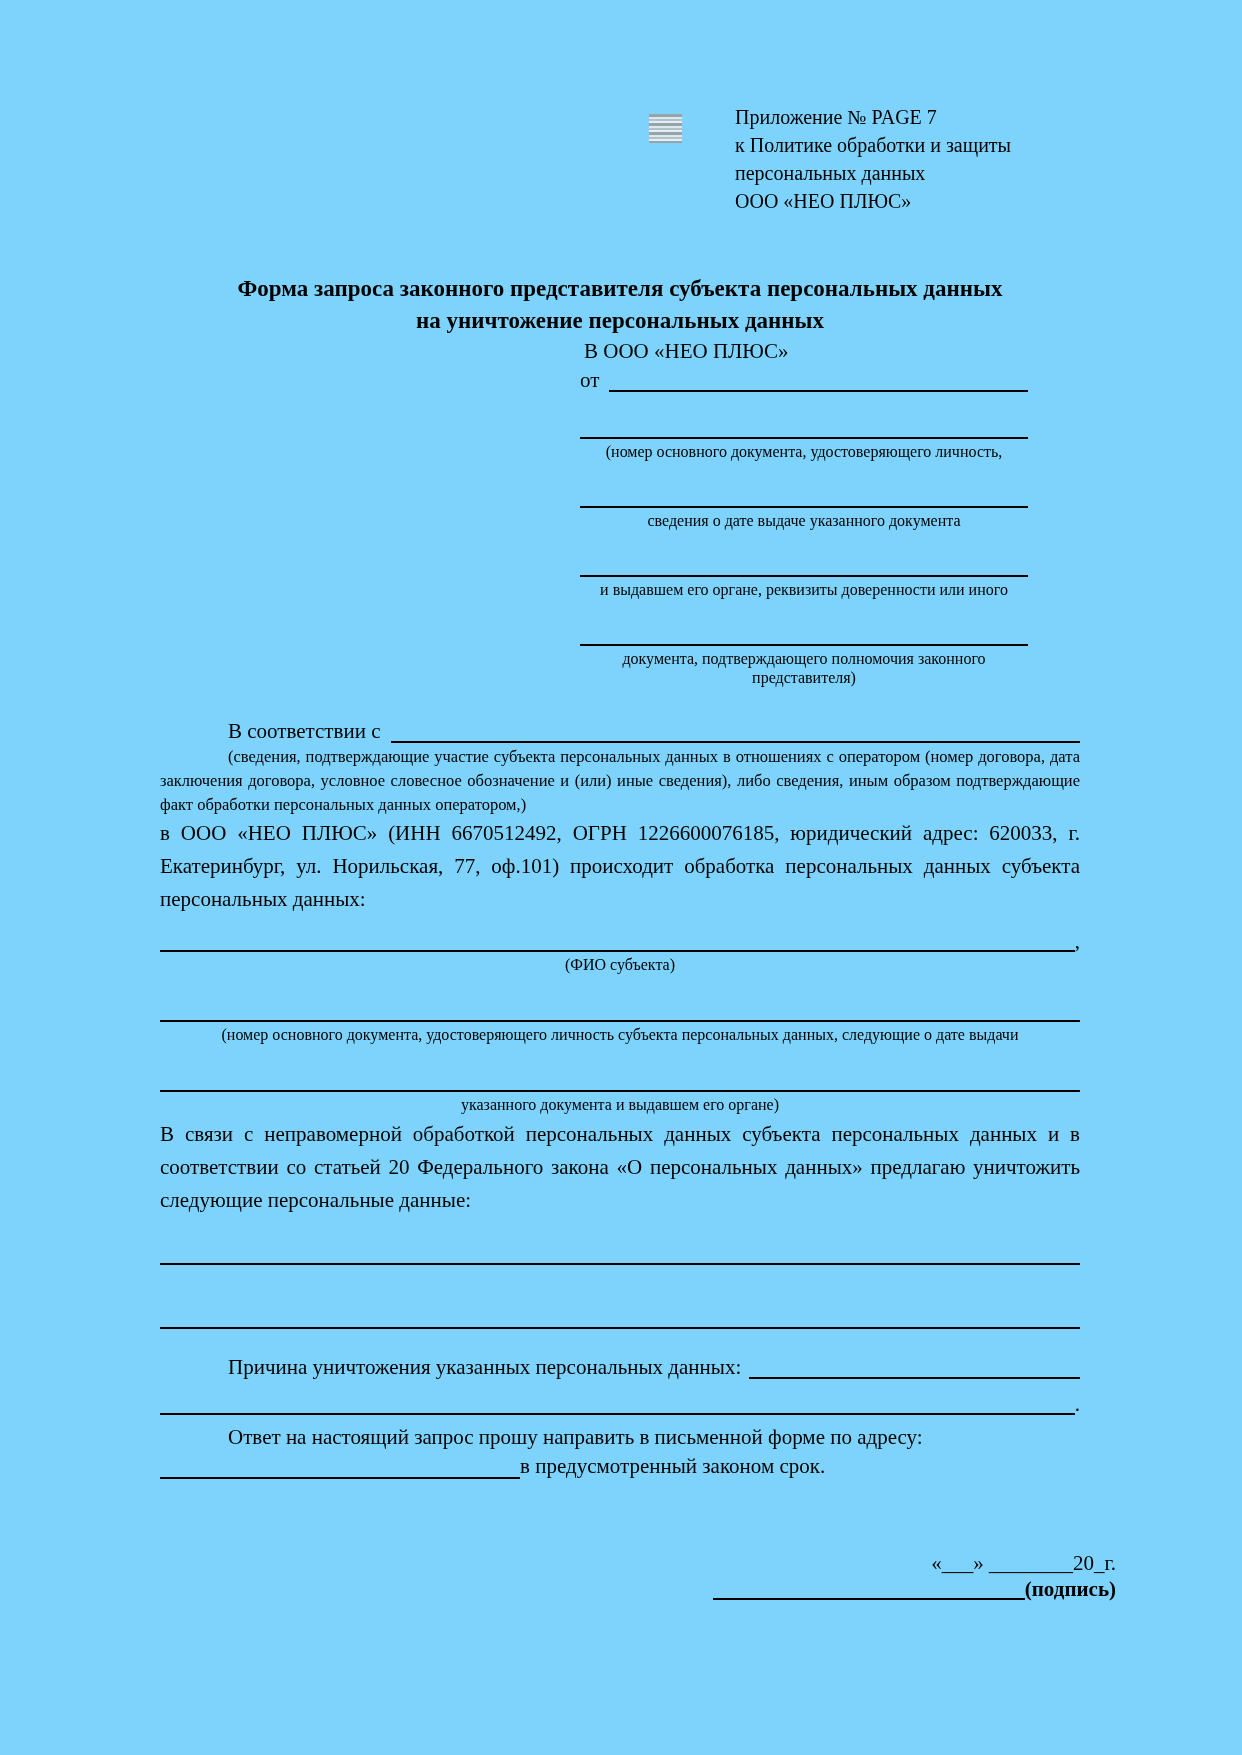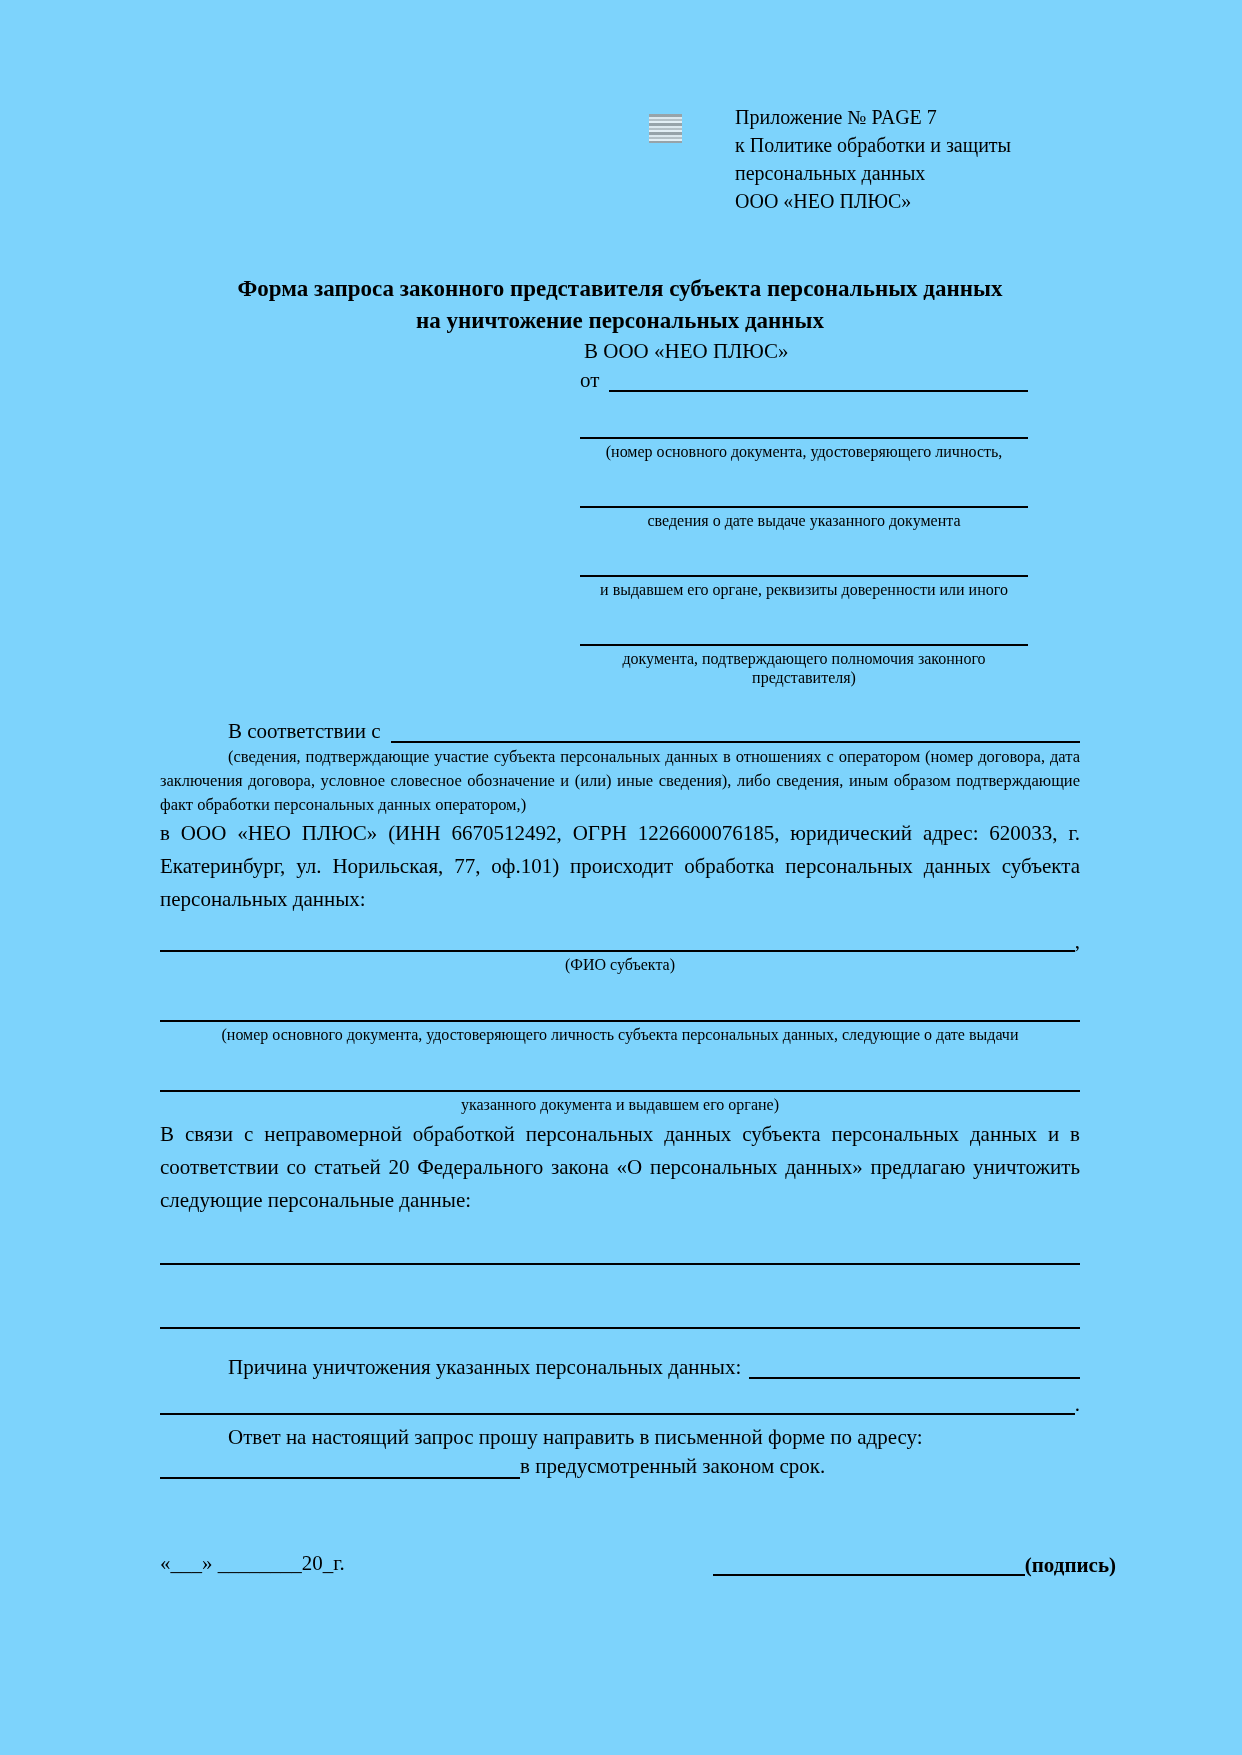--- a/index.html
+++ b/index.html
@@ -80,20 +80,21 @@
   .reply-fill { flex: 0 0 360px; border-bottom: 2px solid #000; height: 22px; }
 
   
   .sig-row {
     display: flex;
     justify-content: space-between;
     align-items: flex-end;
     font-size: 21px;
     margin-top: 72px;
     margin-right: -36px;
+    flex-direction: column;
   }
   .sig-right { display: flex; align-items: flex-end; font-weight: bold; }
   .sig-fill { width: 312px; border-bottom: 2px solid #000; height: 22px; }
 </style>
 </head>
 <body>
 
 <div class="page">
 
   <div class="doc-marker-icon"></div>

